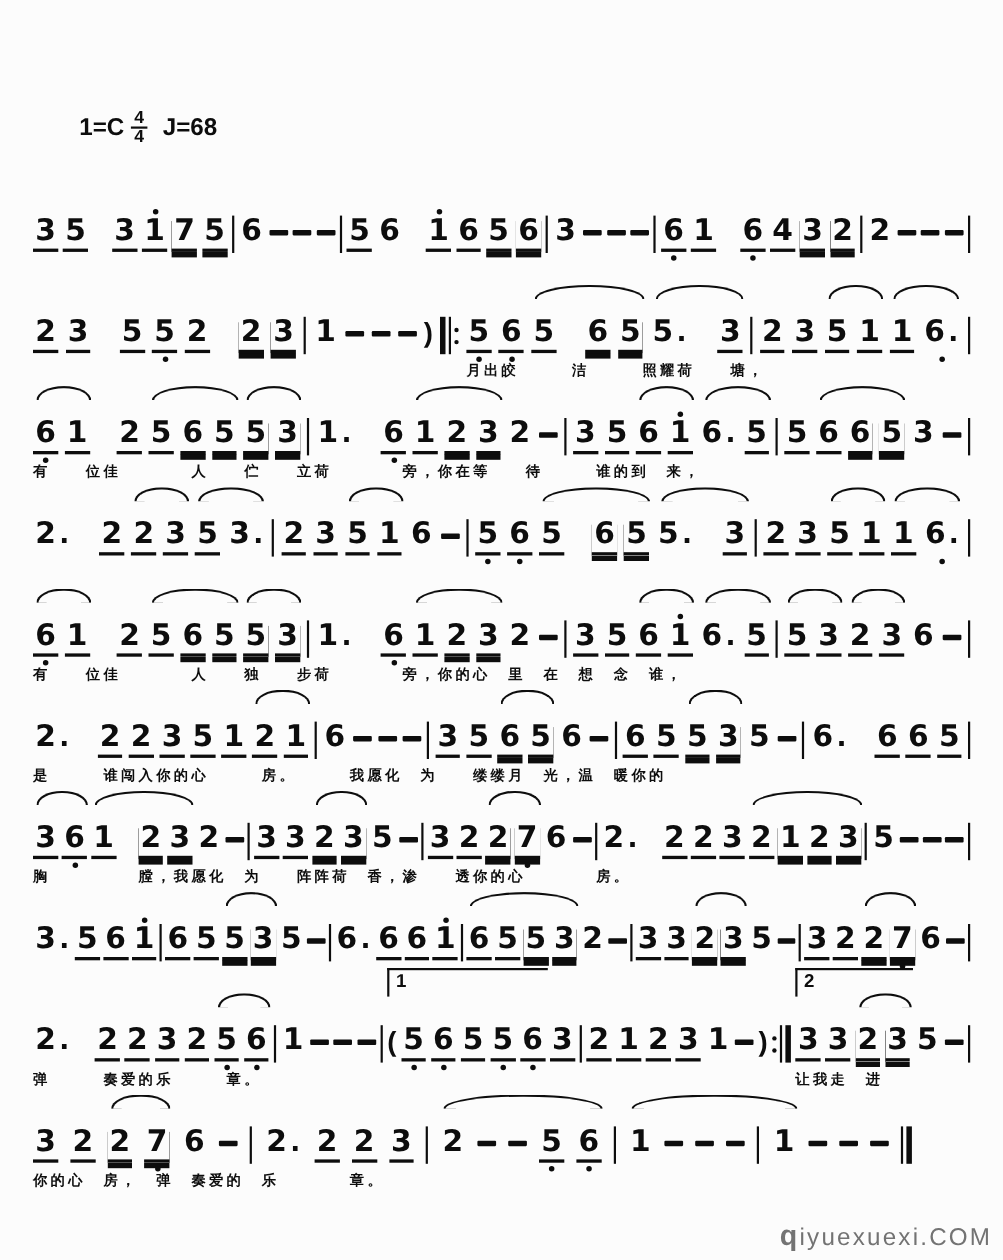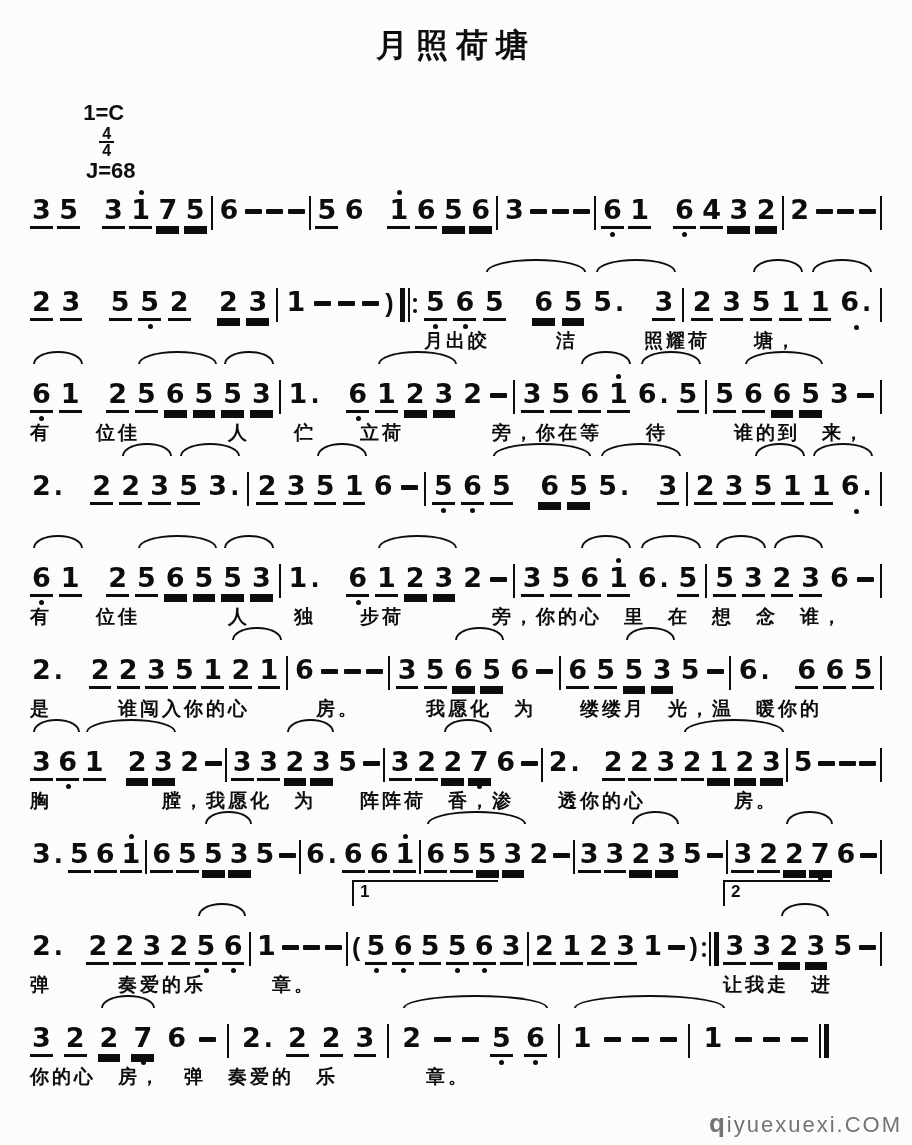--- a/index.html
+++ b/index.html
@@ -4,21 +4,21 @@
 <style>
   html,body{margin:0;padding:0;background:#fcfcfc;}
   body{width:912px;height:1145px;overflow:hidden;position:relative;
        font-family:"Liberation Sans","DejaVu Sans",sans-serif;color:#0d0d0d;}
   .page{position:absolute;inset:0;}
 
   
   .title{position:absolute;top:24px;left:0;width:100%;text-align:center;
          font-size:32px;font-weight:bold;letter-spacing:8px;}
   .keyblock{position:absolute;left:72px;top:100px;display:flex;align-items:center;
-            font-size:22px;font-weight:bold;flex-direction:column;}
+            font-size:22px;font-weight:bold;}
   .tsig{display:inline-flex;flex-direction:column;align-items:center;margin-left:6px;
         font-size:16px;line-height:15px;font-weight:bold;}
   .tsig .num{border-bottom:2px solid #0d0d0d;padding:0 3px;}
   .tempo{margin-left:14px;}
   .credits{position:absolute;left:618px;top:92px;font-size:20px;font-weight:bold;
            line-height:27px;}
   .credits div{white-space:pre;}
 
   
   .score{position:absolute;left:30px;top:176px;width:852px;}
@@ -47,32 +47,31 @@
   .bl-thick{width:5px;height:34px;background:#0d0d0d;}
   .bl-dots{display:inline-flex;flex-direction:column;justify-content:center;gap:7px;height:34px;}
   .bl-dots i{width:4px;height:4px;border-radius:50%;background:#0d0d0d;}
 
   .slur{position:absolute;border:2px solid #0d0d0d;border-bottom:none;
         border-radius:50% 50% 0 0 / 100% 100% 0 0;}
   .volta{position:absolute;height:24px;border-top:2px solid #0d0d0d;
          border-left:2px solid #0d0d0d;}
   .volta span{font-size:17px;font-weight:bold;margin-left:6px;line-height:20px;display:inline-block;}
 
-  .lyric{position:absolute;top:60px;font-size:19px;font-weight:bold;
+  .lyric{position:absolute;top:60px;font-size:13px;font-weight:bold;
          letter-spacing:3px;white-space:pre;}
 
   .watermark{position:absolute;right:10px;bottom:6px;font-size:22px;
              letter-spacing:2px;font-weight:normal;}
   .watermark::first-letter{font-weight:bold;font-size:26px;}
 </style>
 </head>
 <body>
 
 <div class="page">
-  <div class="title">月照荷塘</div>
 
   <div class="keyblock">
     <span>1=C</span>
     <span class="tsig">
       <span class="num">4</span>
       <span>4</span>
     </span>
     <span class="tempo">J=68</span>
   </div>
 

